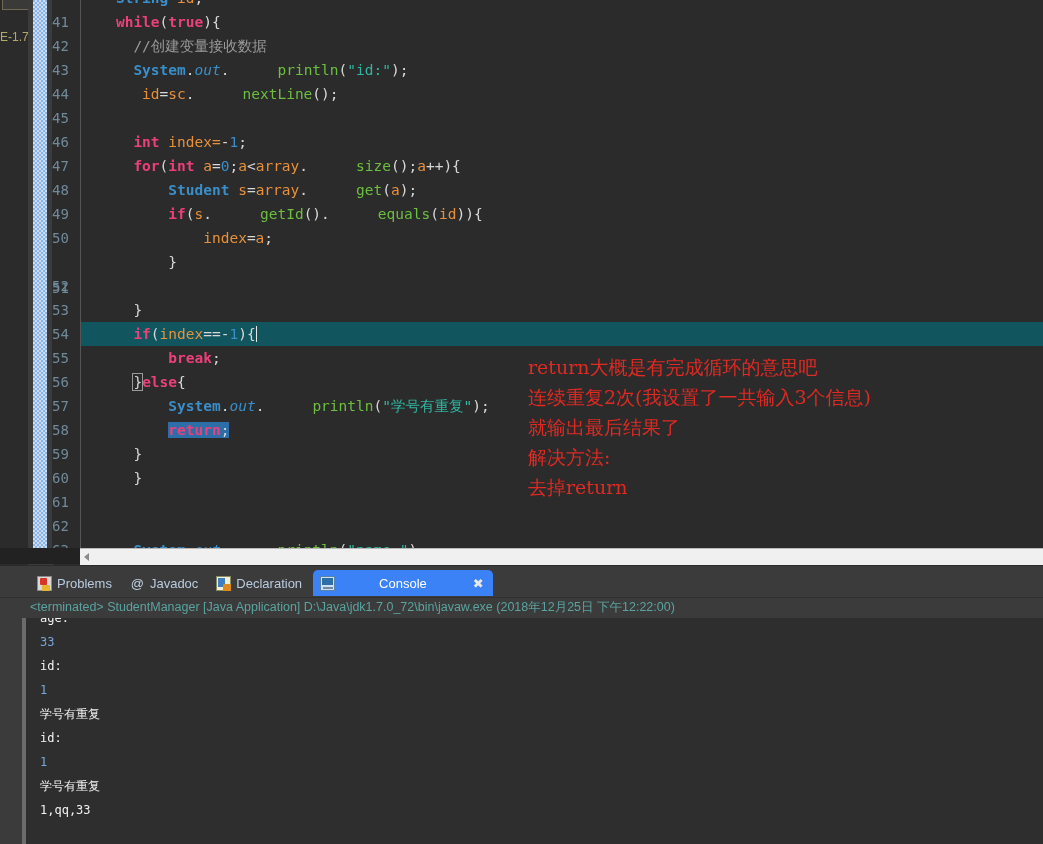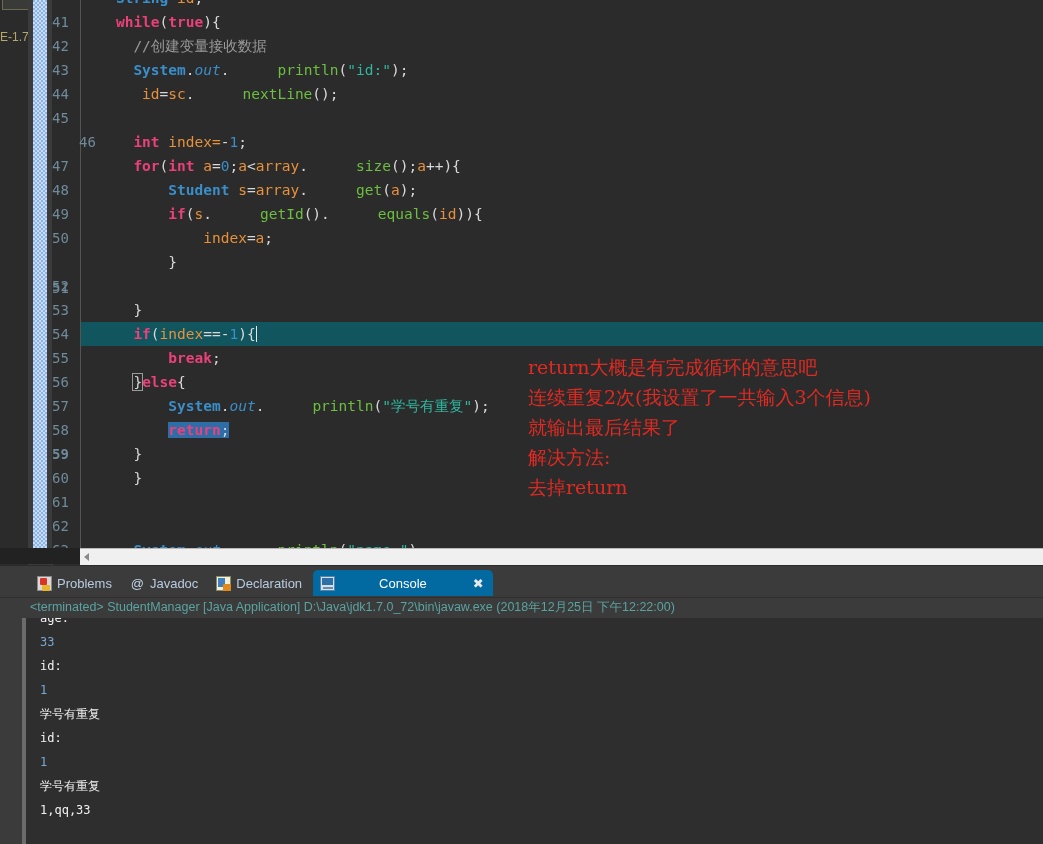--- a/index.html
+++ b/index.html
@@ -204,21 +204,21 @@
     display: flex;
     align-items: center;
     gap: 5px;
     padding: 0 7px;
     font-family: "Liberation Sans", sans-serif;
     font-size: 13px;
     color: #b9cbe0;
     white-space: nowrap;
   }
   .tab.active {
-    background: #0369a1;
+    background: #3b82f6;
     border-radius: 5px 5px 0 0;
     color: #ffffff;
     gap: 44px;
   }
   .tab-ico {
     width: 15px; height: 15px;
     display: inline-block;
     position: relative;
     flex: 0 0 auto;
   }
@@ -316,34 +316,34 @@
   <div class="vscroll-track"></div>
   <div class="vscroll-thumb"></div>
 
   <div class="editor">
     <div class="gutter" id="gutter">
         <div class="ln" style="top: 10px;">41</div>
         <div class="ln" style="top: 34px;">42</div>
         <div class="ln" style="top: 58px;">43</div>
         <div class="ln" style="top: 82px;">44</div>
         <div class="ln" style="top: 106px;">45</div>
-        <div class="ln" style="top: 130px; padding-left: 27px;">46</div>
+        <div class="ln" style="top: 130px;">46</div>
         <div class="ln" style="top: 154px;">47</div>
         <div class="ln" style="top: 178px;">48</div>
         <div class="ln" style="top: 202px;">49</div>
         <div class="ln" style="top: 226px;">50</div>
         <div class="ln" style="top: 234px; margin-top: 42px;">51</div>
         <div class="ln" style="top: 274px;">52</div>
         <div class="ln" style="top: 298px;">53</div>
         <div class="ln" style="top: 322px;">54</div>
         <div class="ln" style="top: 346px;">55</div>
         <div class="ln" style="top: 370px;">56</div>
         <div class="ln" style="top: 394px;">57</div>
         <div class="ln" style="top: 418px;">58</div>
-        <div class="ln" style="top: 442px; font-weight: bold;">59</div>
+        <div class="ln" style="top: 442px;">59</div>
         <div class="ln" style="top: 466px;">60</div>
         <div class="ln" style="top: 490px;">61</div>
         <div class="ln" style="top: 514px;">62</div>
         <div class="ln" style="top: 538px;">63</div>
       </div>
     <div class="code-area" id="code-area">
         <div class="crow partial-top" style="top: -14px;"><span class="txt"><span class="pln">    </span><span class="typ">String</span><span class="pln"> </span><span class="var">id</span><span class="pln">;</span></span></div>
         <div class="crow" style="top: 10px;"><span class="txt"><span class="pln">    </span><span class="kw">while</span><span class="pln">(</span><span class="kw">true</span><span class="pln">){</span></span></div>
         <div class="crow" style="top: 34px;"><span class="txt"><span class="cmt">      //创建变量接收数据</span></span></div>
         <div class="crow" style="top: 58px;"><span class="txt"><span class="pln">      </span><span class="cls">System</span><span class="pln">.</span><span class="itl">out</span><span class="pln">.</span><span class="mth">println</span><span class="pln">(</span><span class="str">"id:"</span><span class="pln">);</span></span></div>

